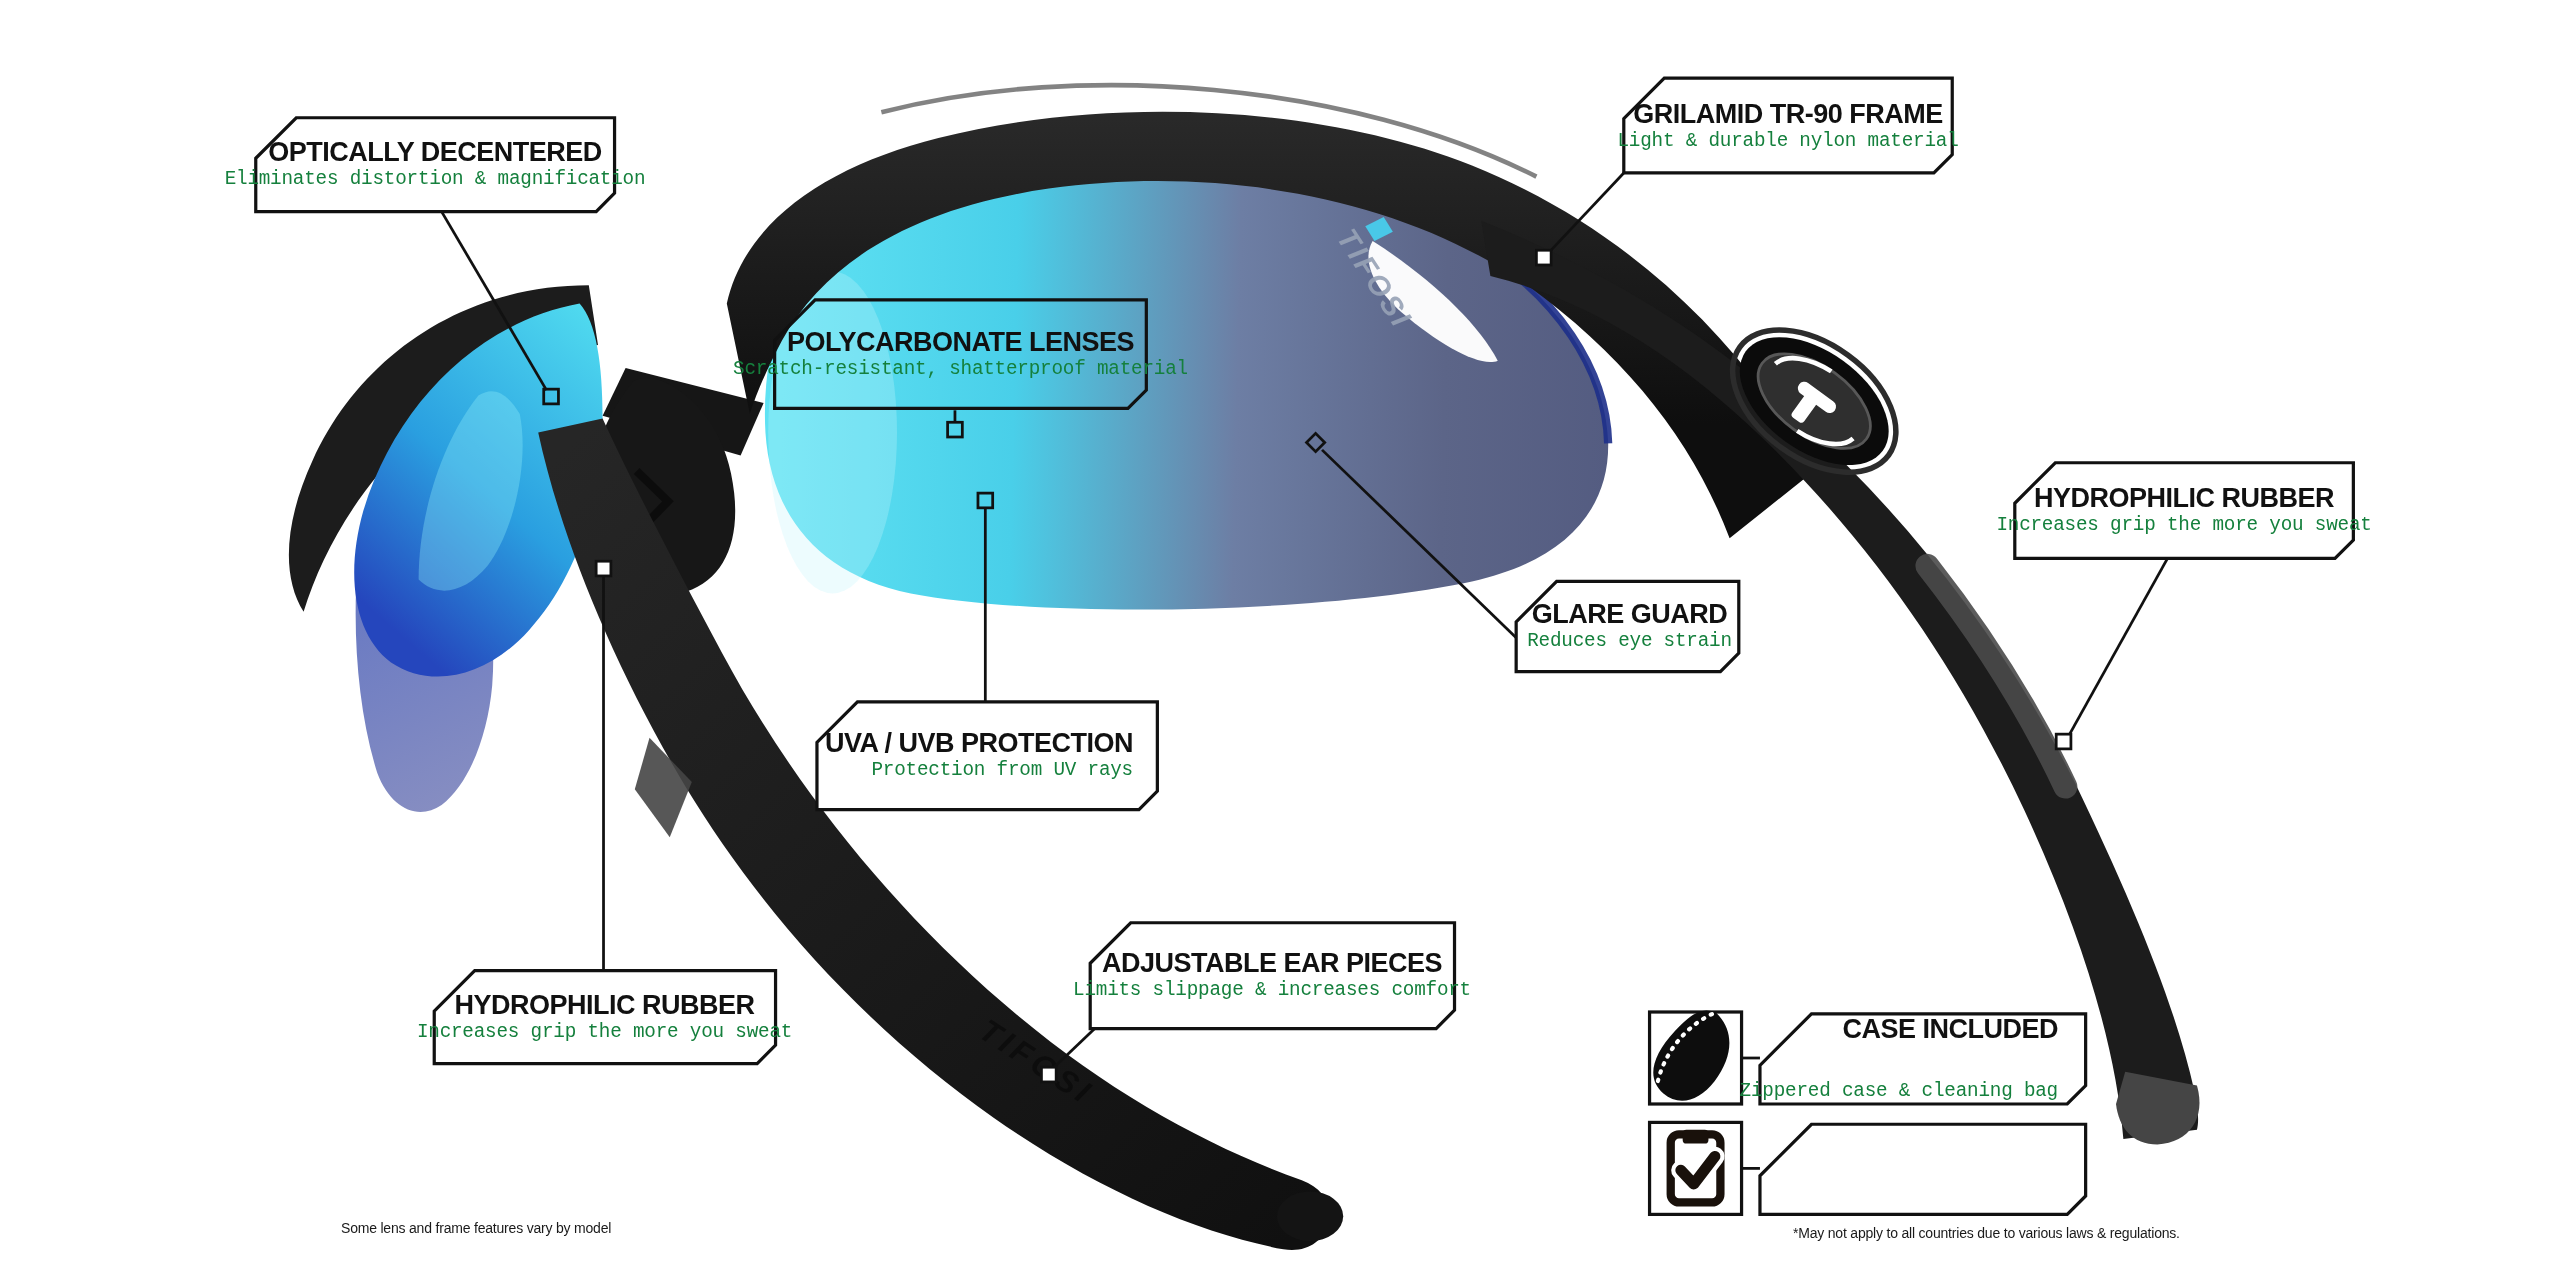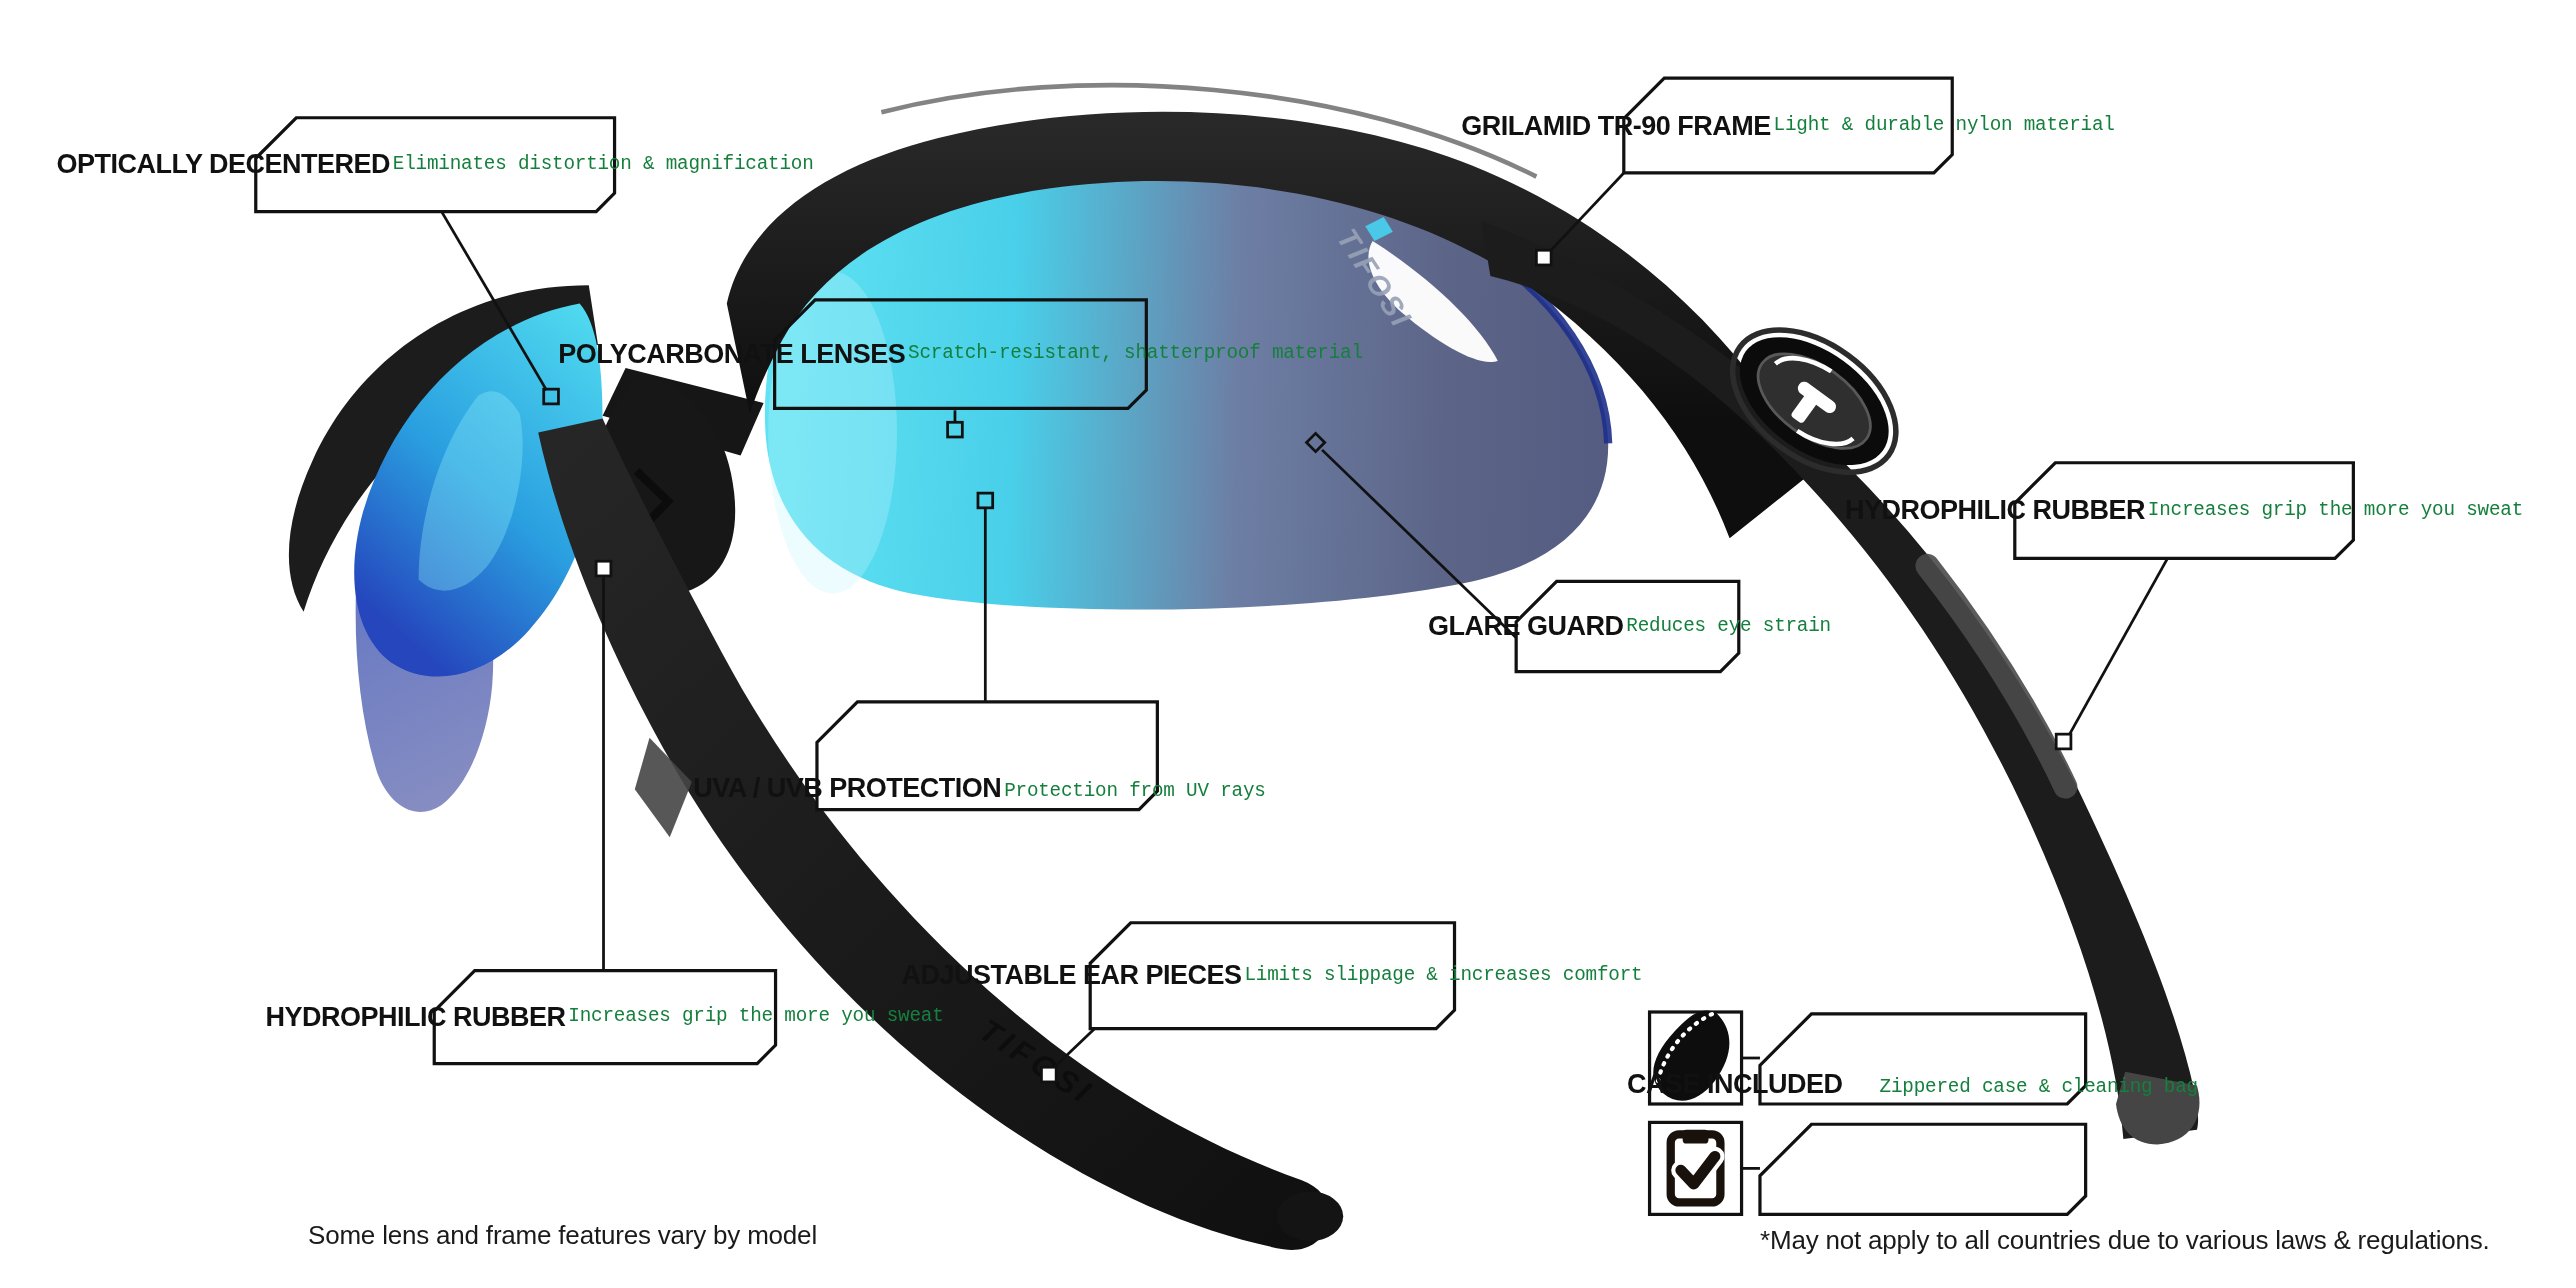--- a/index.html
+++ b/index.html
@@ -1,24 +1,24 @@
 <!DOCTYPE html>
 <html style="font-size:14.7px"><head>
 <meta charset="utf-8">
 <style>
   html,body{margin:0;padding:0;background:#fff;}
   .stage{position:relative;width:2576px;height:1288px;background:#fff;overflow:hidden;
          font-family:"Liberation Sans","DejaVu Sans",sans-serif;color:#111;}
   .stage > svg{position:absolute;left:0;top:0;}
-  .co{position:absolute;display:flex;flex-direction:row;align-items:center;
+  .co{position:absolute;display:flex;flex-direction:column;align-items:center;
       justify-content:center;gap:2.8px;white-space:nowrap;z-index:5;}
   .co.right{align-items:flex-end;padding-right:13px;box-sizing:border-box;}
   .co .t{font-weight:bold;font-size:27px;letter-spacing:-0.5px;color:#111;line-height:1.05;}
   .co .s{font-size:19.3px;letter-spacing:-0.2px;color:#15803d;line-height:1.1;font-family:Liberation Mono, monospace;}
-  .footnote{position:absolute;font-size:26px;letter-spacing:-0.2px;color:#1a1a1a;z-index:5;}
+  .footnote{position:absolute;font-size:14px;letter-spacing:-0.2px;color:#1a1a1a;z-index:5;margin-left:33px;}
 </style>
 </head>
 <body>
 
 <div class="stage">
 
 <svg width="2576" height="1288" viewBox="0 0 2800 1400">
   <defs>
     <linearGradient id="lensMain" x1="850" y1="420" x2="1750" y2="440" gradientUnits="userSpaceOnUse">
       <stop offset="0" stop-color="#5fe2f3"></stop>

